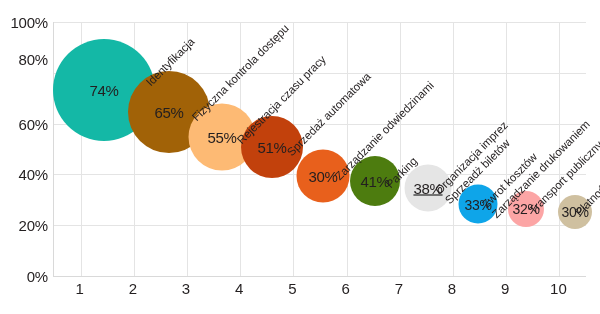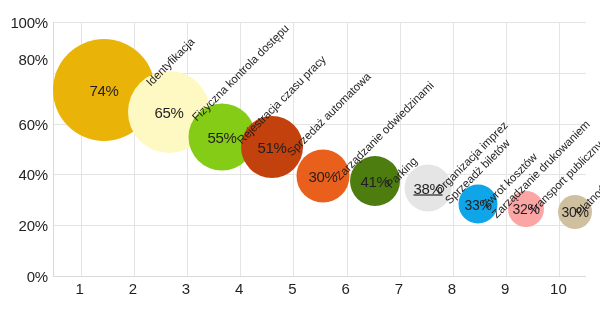--- a/index.html
+++ b/index.html
@@ -136,27 +136,27 @@
         <div class="gridline-v" style="left: 133px;"></div>
         <div class="gridline-v" style="left: 186.2px;"></div>
         <div class="gridline-v" style="left: 239.4px;"></div>
         <div class="gridline-v" style="left: 292.6px;"></div>
         <div class="gridline-v" style="left: 345.8px;"></div>
         <div class="gridline-v" style="left: 399px;"></div>
         <div class="gridline-v" style="left: 452.2px;"></div>
         <div class="gridline-v" style="left: 505.4px;"></div>
       </div>
     <div>
-        <div class="bubble" title="Identyfikacja" style="left: 50px; top: 68px; width: 102px; height: 102px; background: #eab308;">
+        <div class="bubble" title="Identyfikacja" style="left: 50px; top: 68px; width: 102px; height: 102px; background: #14b8a6;">
           <span class="bubble-value">74%</span>
         </div>
-        <div class="bubble" title="Fizyczna kontrola dostępu" style="left: 115px; top: 90px; width: 82px; height: 82px; background: #fef9c3;">
+        <div class="bubble" title="Fizyczna kontrola dostępu" style="left: 115px; top: 90px; width: 82px; height: 82px; background: #a16207;">
           <span class="bubble-value">65%</span>
         </div>
-        <div class="bubble" title="Rejestracja czasu pracy" style="left: 168px; top: 115px; width: 67px; height: 67px; background: #84cc16;">
+        <div class="bubble" title="Rejestracja czasu pracy" style="left: 168px; top: 115px; width: 67px; height: 67px; background: #fdba74;">
           <span class="bubble-value">55%</span>
         </div>
         <div class="bubble" title="Sprzedaż automatowa" style="left: 218px; top: 125px; width: 62px; height: 62px; background: #c2410c;">
           <span class="bubble-value">51%</span>
         </div>
         <div class="bubble" title="Zarządzanie odwiedzinami" style="left: 269px; top: 154px; width: 53px; height: 53px; background: rgb(232, 96, 28);">
           <span class="bubble-value">30%</span>
         </div>
         <div class="bubble" title="Parking" style="left: 321px; top: 159px; width: 50px; height: 50px; background: #4d7c0f;">
           <span class="bubble-value">41%</span>

